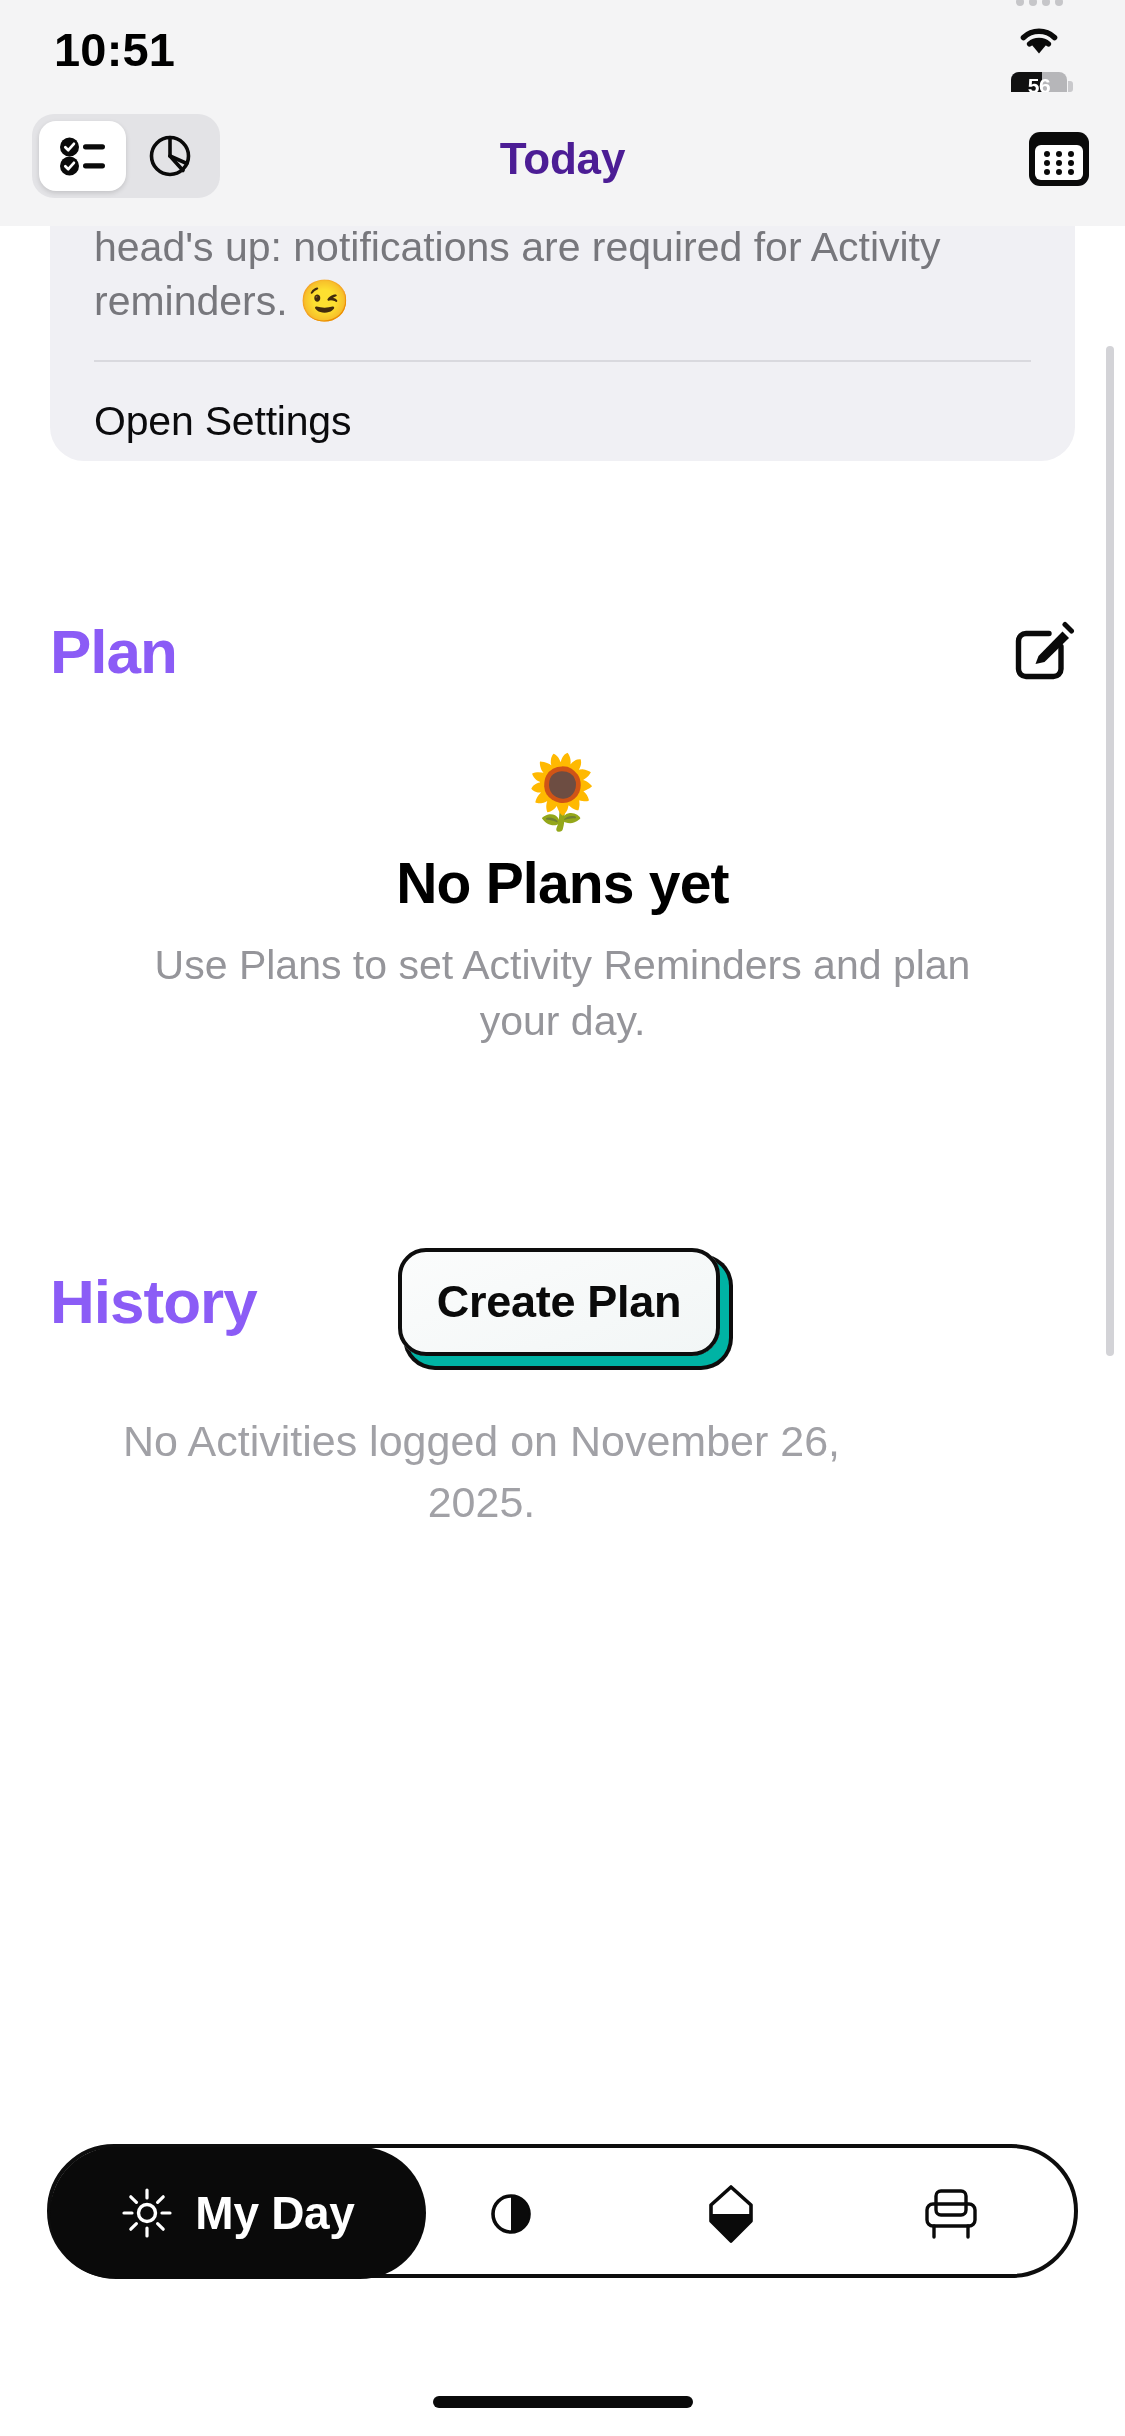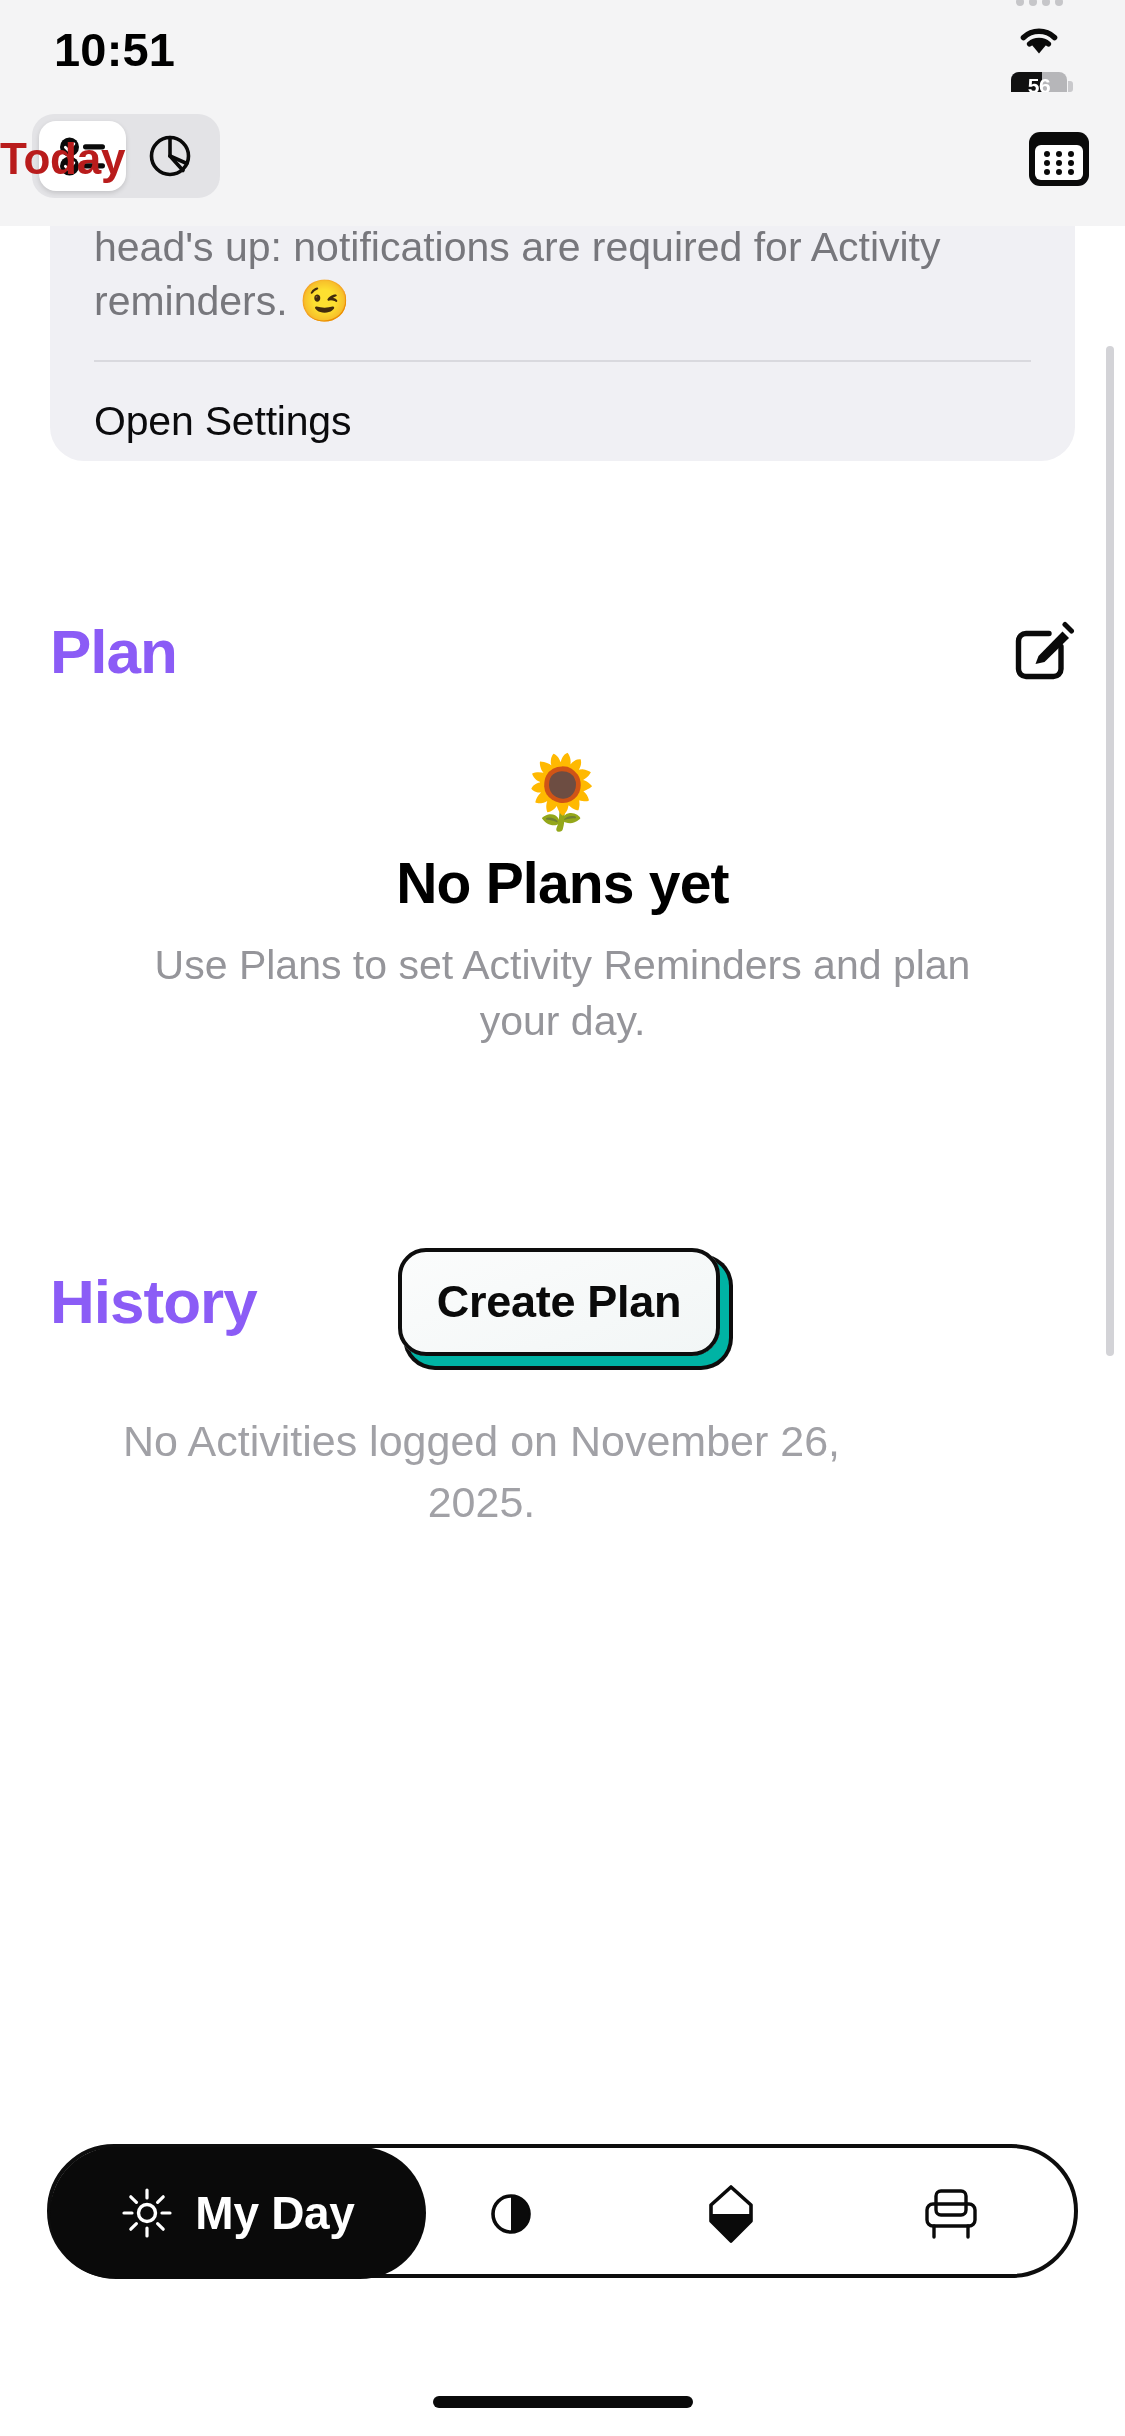--- a/index.html
+++ b/index.html
@@ -126,24 +126,24 @@
     align-items: center;
     justify-content: center;
   }
   .seg-item.active {
     background: #ffffff;
     box-shadow: 0 2px 5px rgba(0,0,0,0.14);
   }
   .nav-title {
     position: absolute;
     left: 0; right: 0;
-    text-align: left;
+    text-align: center;
     font-size: 44px;
     font-weight: 700;
-    color: #b91c1c;
+    color: #4c1d95;
     letter-spacing: -0.2px;
   }
   .nav-right {
     position: absolute;
     right: 34px;
     display: flex;
     align-items: center;
   }
 
   

